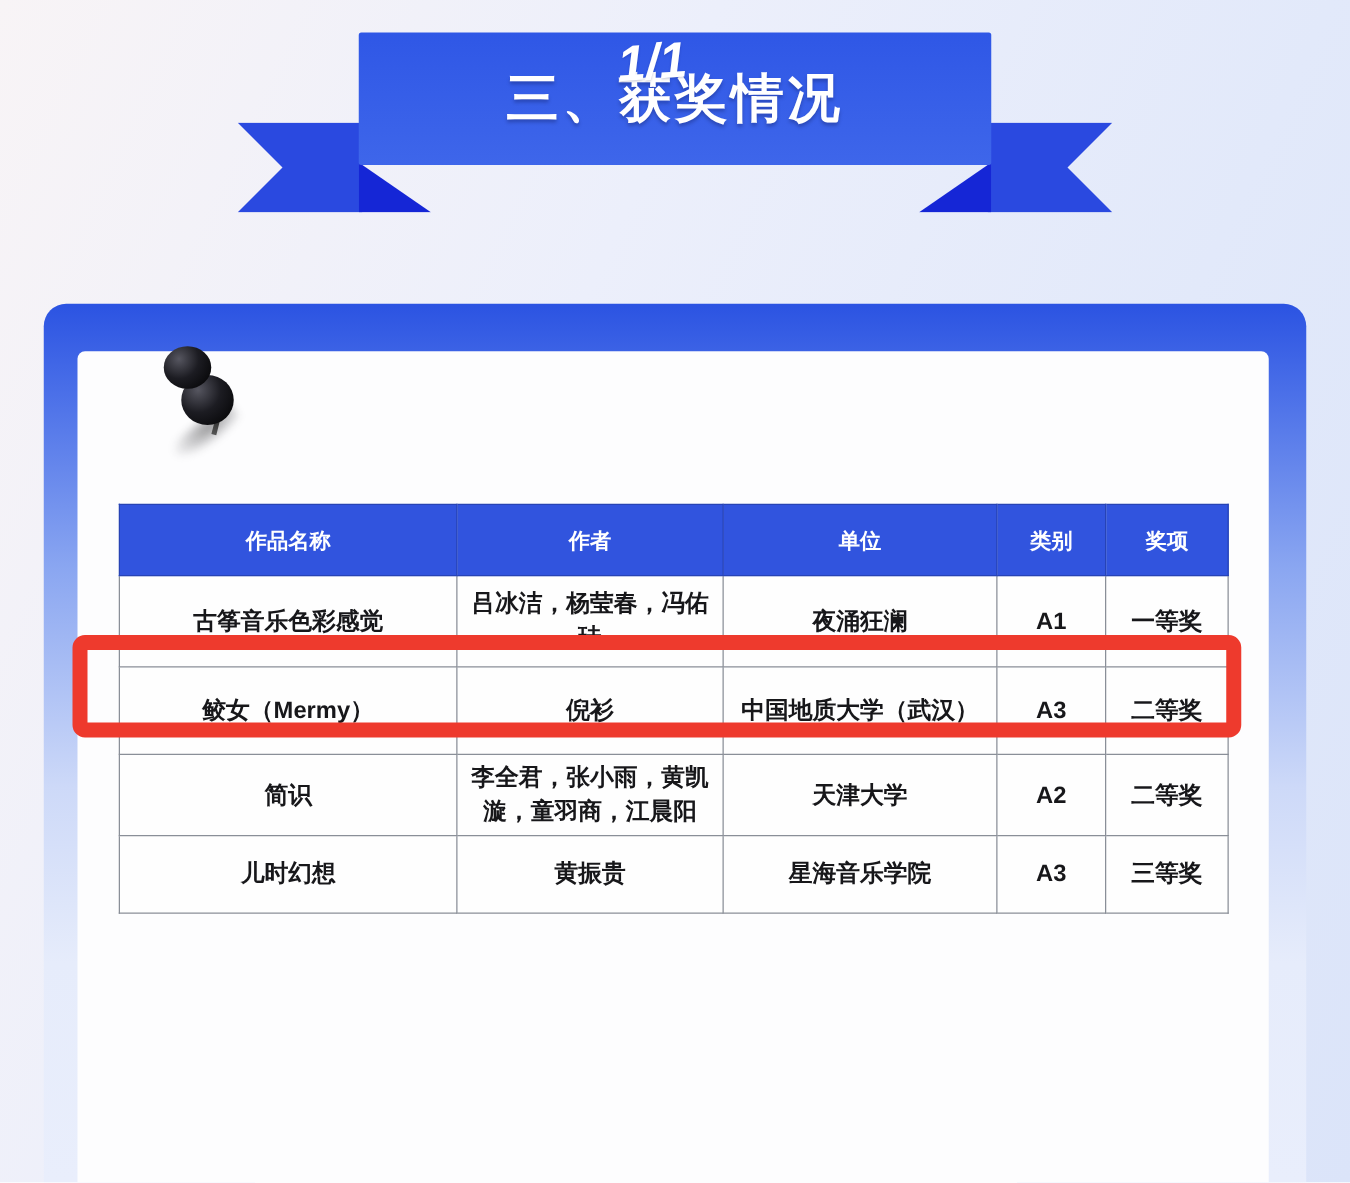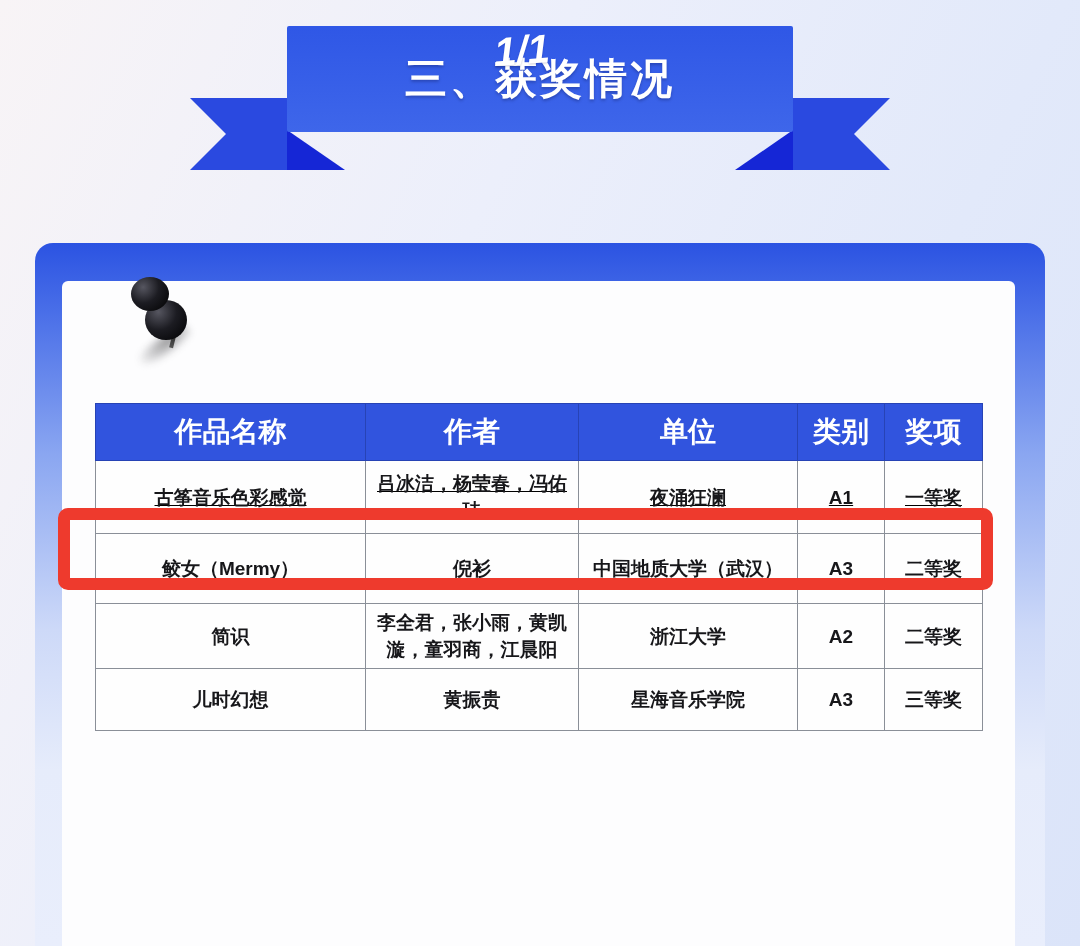--- a/index.html
+++ b/index.html
@@ -86,21 +86,21 @@
     border-collapse:collapse;table-layout:fixed;
     z-index:3;
   }
   .award-table col.c1{width:270px;}
   .award-table col.c2{width:213px;}
   .award-table col.c3{width:219px;}
   .award-table col.c4{width:87px;}
   .award-table col.c5{width:98px;}
   .award-table th{
     background:#3154de;color:#ffffff;
-    font-size:28px;font-weight:bold;
+    font-size:17px;font-weight:bold;
     border:1px solid #2743b5;
     height:54px;text-align:center;
   }
   .award-table td{
     border:1px solid #8a8f98;
     font-size:19px;font-weight:600;color:#17171a;
     text-align:center;vertical-align:middle;
     line-height:27px;
     padding:2px 6px;
     background:#fefefe;
@@ -148,38 +148,38 @@
         <col class="c5">
       </colgroup>
     <tbody>
         <tr>
       <th>作品名称</th>
       <th>作者</th>
       <th>单位</th>
       <th>类别</th>
       <th>奖项</th>
     </tr>
-    <tr style="height:73px;text-decoration:underline;">
+    <tr style="height:73px;">
       <td>古筝音乐色彩感觉</td>
       <td>吕冰洁，杨莹春，冯佑珪</td>
       <td>夜涌狂澜</td>
       <td>A1</td>
       <td>一等奖</td>
     </tr>
     <tr style="height:70px;">
       <td>鲛女（Mermy）</td>
       <td>倪衫</td>
       <td>中国地质大学（武汉）</td>
       <td>A3</td>
       <td>二等奖</td>
     </tr>
     <tr style="height:65px;">
       <td>简识</td>
       <td>李全君，张小雨，黄凯漩，童羽商，江晨阳</td>
-      <td>浙江大学</td>
+      <td>天津大学</td>
       <td>A2</td>
       <td>二等奖</td>
     </tr>
     <tr style="height:62px;">
       <td>儿时幻想</td>
       <td>黄振贵</td>
       <td>星海音乐学院</td>
       <td>A3</td>
       <td>三等奖</td>
     </tr>

